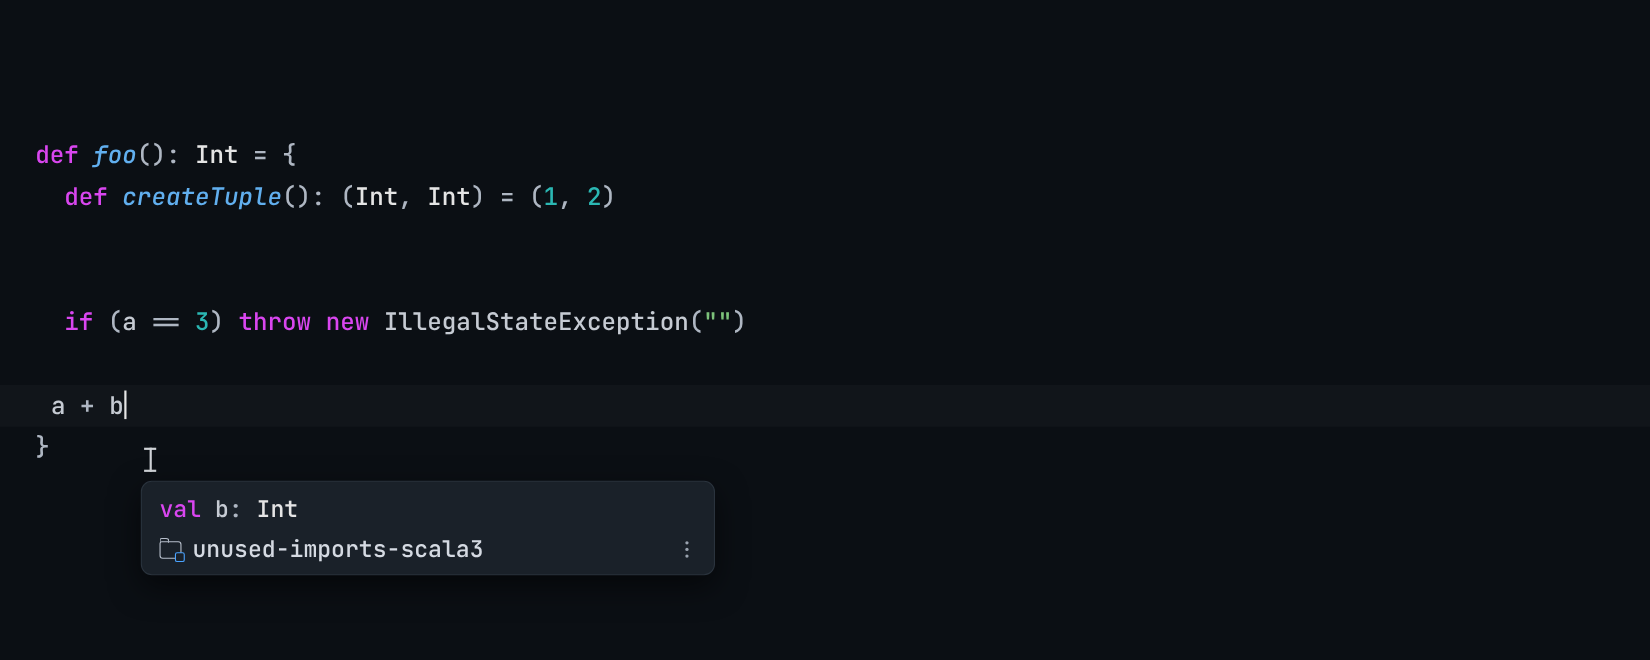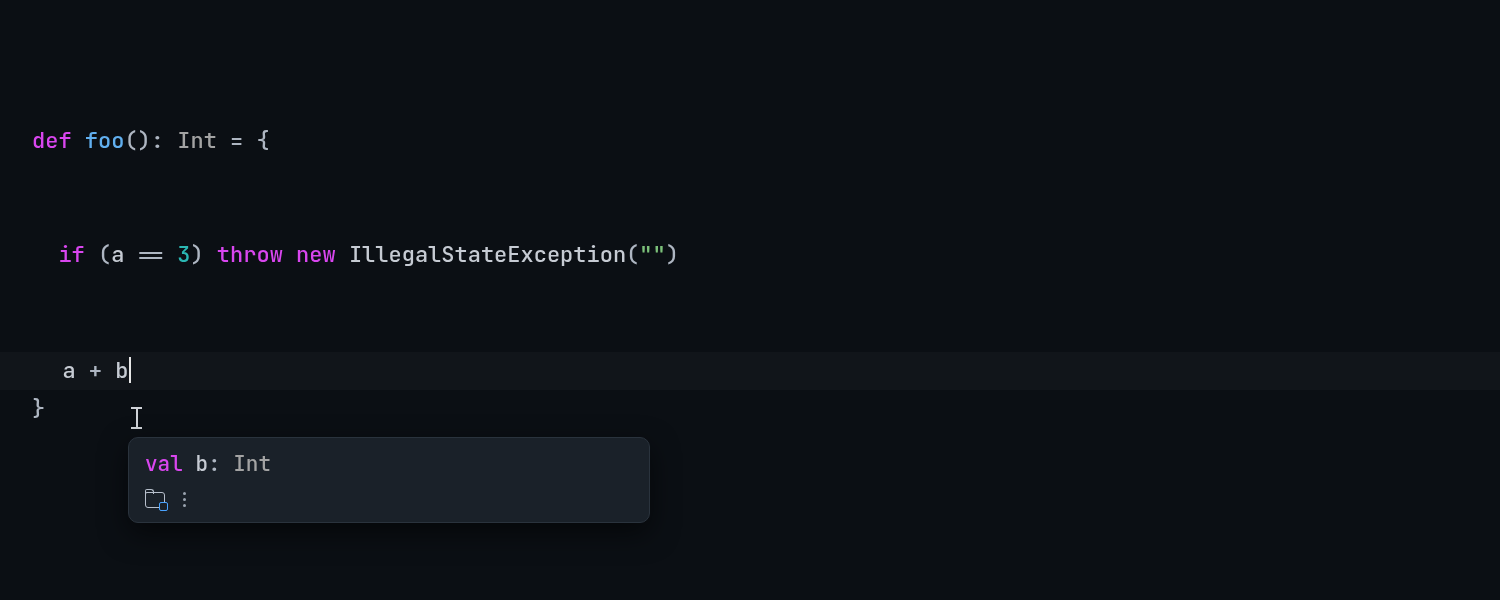--- a/index.html
+++ b/index.html
@@ -12,24 +12,24 @@
     font-weight: 500;
   }
   .editor {
     position: relative;
     width: 100%;
     height: 100%;
     padding-top: 122px;
     padding-left: 32px;
   }
   .line { white-space: pre; height: 38px; }
-  .line.current { background: rgba(255,255,255,0.028); margin-left: -32px; padding-left: 36px; margin-top: 40px; }
+  .line.current { background: rgba(255,255,255,0.028); margin-left: -32px; padding-left: 20px; }
   .kw { color: #d946ef; }
-  .fn { color: #61afef; }
-  .tp { color: #a3a3a3; }
+  .fn { color: #61afef; font-style: italic; }
+  .tp { color: #e5e5e5; }
   .num { color: #2bb7b3; }
   .str { color: #7cc17a; }
   .pn { color: #aeb6c2; }
   .id { color: #c6cbd3; }
   .hlvar { color: #c6cbd3; background: rgba(200,90,90,0.20); border-radius: 2px; }
 
   .caret {
     display: inline-block; width: 2px; height: 26px; background: #e6e6e6;
     transform: translateY(5px); margin-left: 1px;
   }
@@ -90,20 +90,21 @@
   }
   .dots span { width: 3px; height: 3px; background: #9aa3af; border-radius: 50%; }
 </style>
 </head>
 <body>
 
 <div class="editor">
 
   <div class="line"><span class="kw">def</span><span class="id"> </span><span class="fn">foo</span><span class="pn">()</span><span class="pn">: </span><span class="tp">Int</span><span class="pn"> = {</span></div>
 
+  <div class="line"><span>  </span><span class="kw">def</span><span> </span><span class="fn">createTuple</span><span class="pn">()</span><span class="pn">: (</span><span class="tp">Int</span><span class="pn">, </span><span class="tp">Int</span><span class="pn">) = (</span><span class="num">1</span><span class="pn">, </span><span class="num">2</span><span class="pn">)</span></div>
 
   <div class="line"><span></span></div>
 
 
   <div class="line"><span></span></div>
 
   <div class="line"><span>  </span><span class="kw">if</span><span class="pn"> (</span><span class="id">a</span><span class="pn"> == </span><span class="num">3</span><span class="pn">) </span><span class="kw">throw</span><span> </span><span class="kw">new</span><span> </span><span class="id">IllegalStateException</span><span class="pn">(</span><span class="str">""</span><span class="pn">)</span></div>
 
   <div class="line"><span></span></div>
 
@@ -118,20 +119,21 @@
   <div class="tooltip" style="left:128px; top:437px;">
     <div class="tooltip-row header">
       <span class="tooltip-label"><span class="kw">val</span><span> </span><span class="id">b</span><span class="pn">: </span><span class="tp">Int</span></span>
     </div>
     <div class="tooltip-row">
       <span class="folder-icon">
         <span class="folder-tab"></span>
         <span class="folder-outline"></span>
         <span class="badge"></span>
       </span>
+      <span class="tooltip-label">unused-imports-scala3</span>
       <span class="dots">
           <span></span>
           <span></span>
           <span></span>
         </span>
     </div>
   </div>
 
 </div>
 

